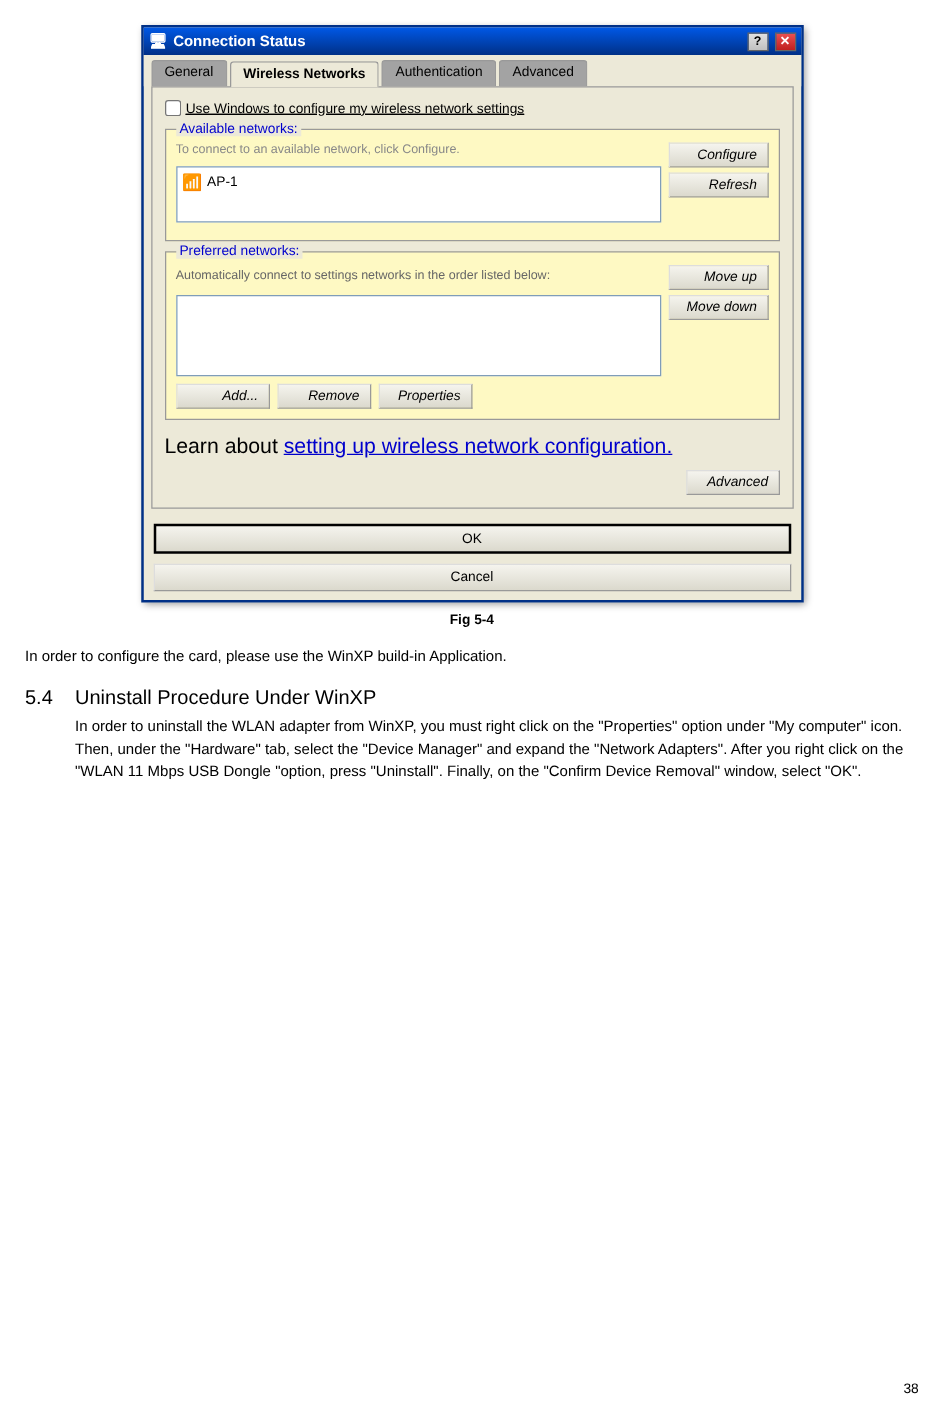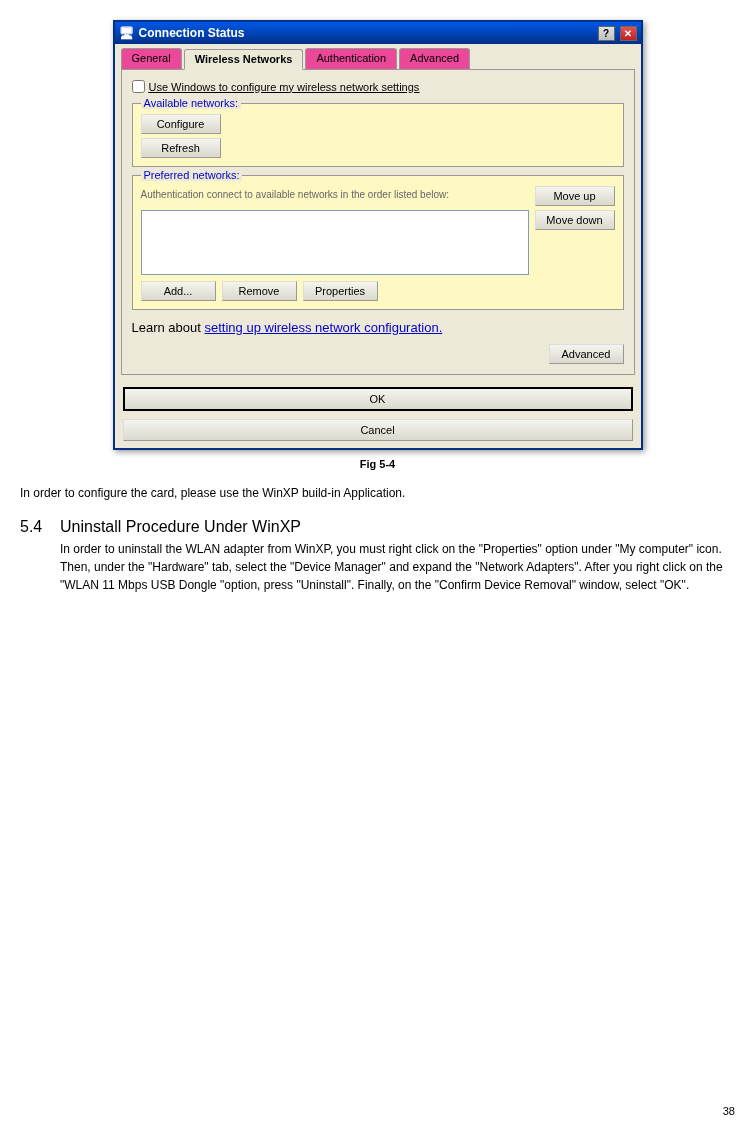--- a/index.html
+++ b/index.html
@@ -70,21 +70,21 @@
     .tabs {
       display: flex;
       padding: 4px 6px 0 6px;
       gap: 2px;
       background: #ece9d8;
     }
     .tab {
       padding: 3px 10px 4px 10px;
       border: 1px solid #999;
       border-bottom: none;
-      background: #ec4899;
+      background: #a3a3a3;
       cursor: pointer;
       font-size: 11px;
       color: #000;
       border-radius: 3px 3px 0 0;
     }
     .tab.active {
       background: #ece9d8;
       border-bottom: 1px solid #ece9d8;
       z-index: 1;
       position: relative;
@@ -173,22 +173,23 @@
     }
 
     .win-btn {
       background: linear-gradient(to bottom, #f5f4ee, #dbd9cd);
       border: 1px solid #999;
       border-top-color: #ddd;
       border-left-color: #ddd;
       padding: 3px 8px;
       font-size: 11px;
       cursor: pointer;
-      text-align: center;
+      text-align: right;
       min-width: 75px;
+      font-style: italic;
     }
     .win-btn:disabled, .win-btn.disabled {
       color: #999;
       cursor: default;
     }
 
     
     .section-inner {
       display: flex;
       gap: 6px;
@@ -207,21 +208,21 @@
 
     
     .bottom-btns {
       display: flex;
       gap: 6px;
       margin-top: 4px;
     }
 
     
     .learn-row {
-      font-size: 13px;
+      font-size: 17px;
       margin-top: 8px;
       line-height: 1.5;
     }
     .learn-row a {
       color: #0000cc;
       text-decoration: underline;
     }
 
     
     .adv-row {
@@ -316,32 +317,41 @@
   <div class="content">
 
     <div class="checkbox-row">
       <input type="checkbox" style="">
       <span class="checkbox-label">Use Windows to configure my wireless network settings</span>
     </div>
 
     <div class="section">
       <span class="section-legend">Available networks:</span>
       <div class="section-inner">
+        <div class="section-left">
+          <div class="available-hint">To connect to an available network, click Configure.</div>
+          <div class="network-list">
+            <div class="network-item">
+              <span class="network-icon">📶</span>
+              <span>AP-1</span>
+            </div>
+          </div>
+        </div>
         <div class="btn-col">
           <button class="win-btn">Configure</button>
           <button class="win-btn">Refresh</button>
         </div>
       </div>
     </div>
 
     <div class="section">
       <span class="section-legend">Preferred networks:</span>
       <div class="section-inner">
         <div class="section-left">
-          <div class="hint-text">Authentication connect to available networks in the order listed below:</div>
+          <div class="hint-text">Automatically connect to settings networks in the order listed below:</div>
           <div class="preferred-list"></div>
           <div class="bottom-btns">
             <button class="win-btn">Add...</button>
             <button class="win-btn">Remove</button>
             <button class="win-btn">Properties</button>
           </div>
         </div>
         <div class="btn-col">
           <button class="win-btn">Move up</button>
           <button class="win-btn">Move down</button>

